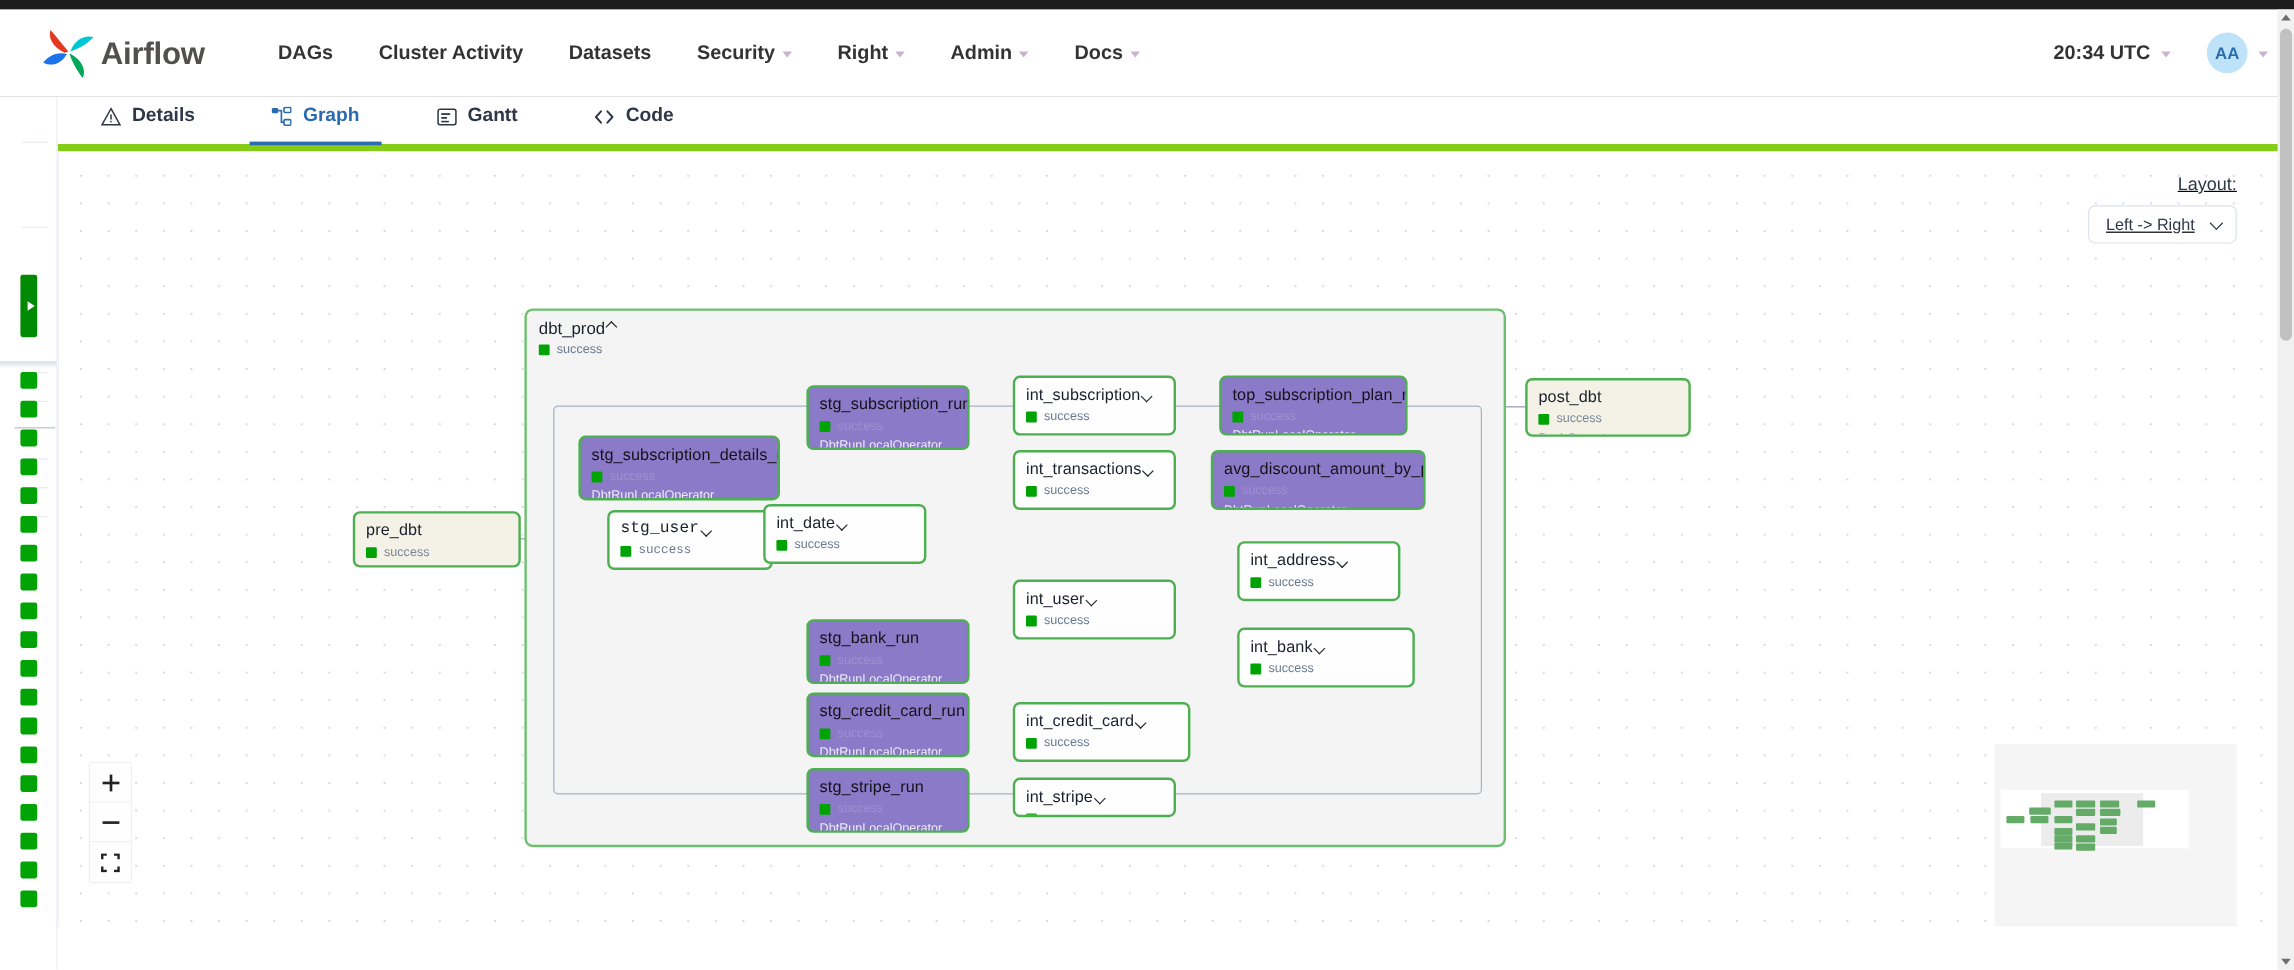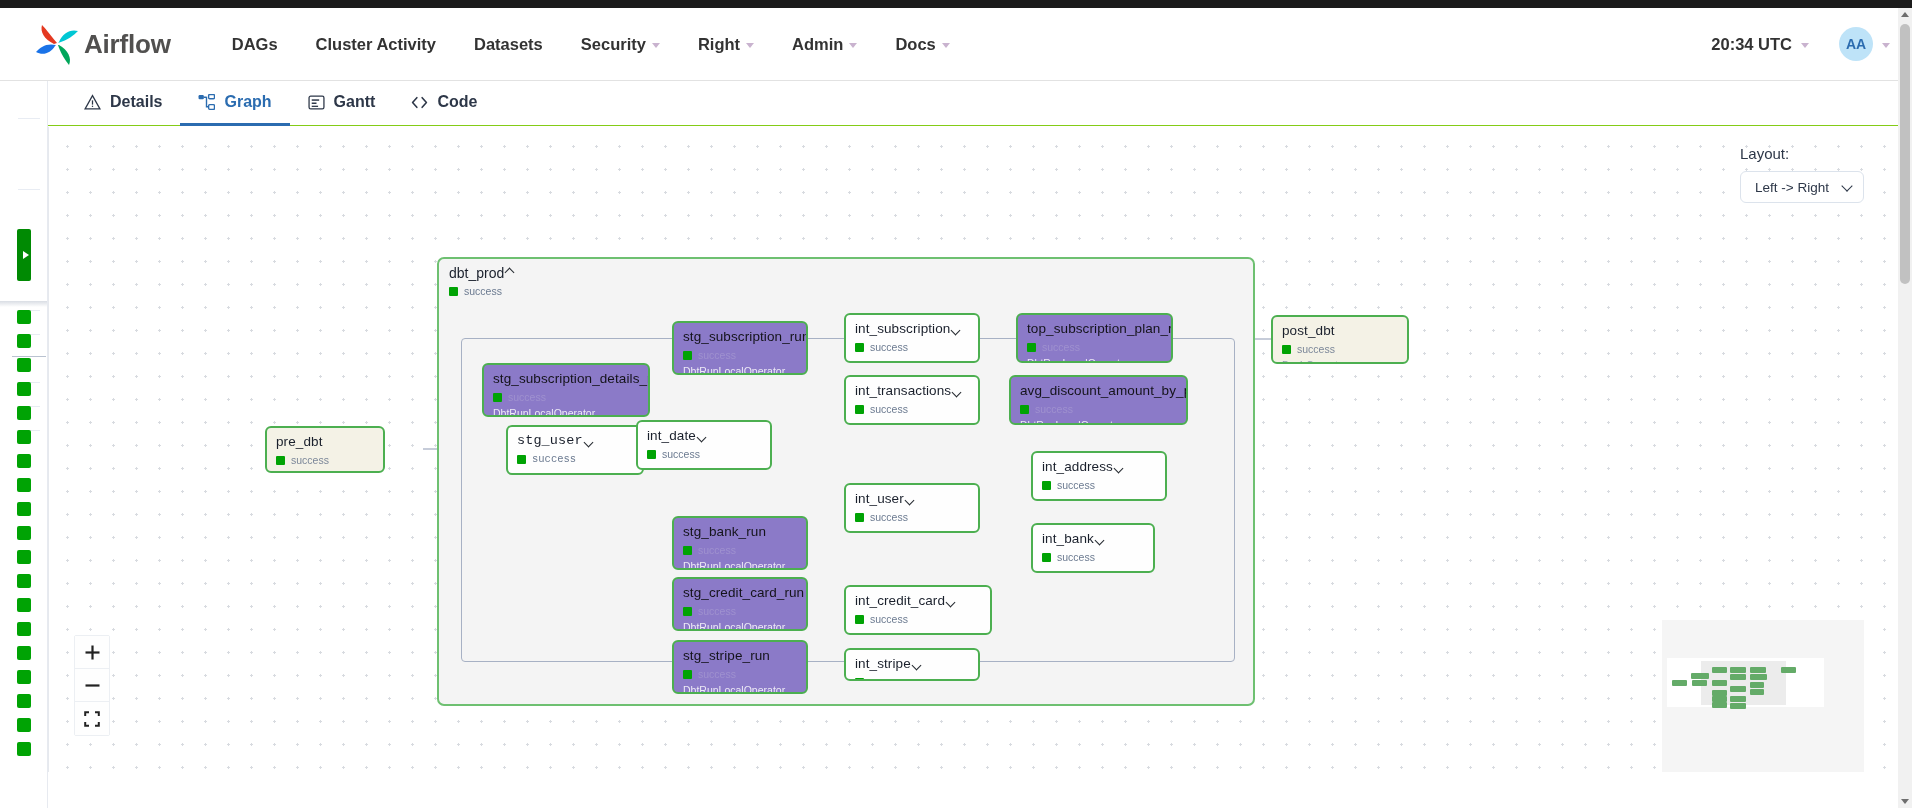--- a/index.html
+++ b/index.html
@@ -84,22 +84,23 @@
   .rail-shadow {
     position: absolute; left: 0; width: 48px; height: 6px;
     background: linear-gradient(to bottom, rgba(170,180,195,.45), rgba(170,180,195,0));
   }
 
   .main { flex: 1; position: relative; background: #fff; overflow: hidden; }
 
   
   .tabbar {
     height: 45px; display: flex; align-items: flex-end;
-    border-bottom: 1px solid #84cc16; padding-left: 18px; background: #fff;
+    border-bottom: 6px solid #84cc16; padding-left: 18px; background: #fff;
     position: relative;
+    gap: 28px;
   }
   .tab {
     display: flex; align-items: center; gap: 9px;
     font-size: 16px; font-weight: 700; color: #2d3748;
     padding: 0 18px 12px 18px; cursor: pointer;
     border-bottom: 3px solid transparent; margin-bottom: -1px;
   }
   .tab.active { color: #2b6cb0; border-bottom-color: #2b6cb0; }
   .tab-ico { width: 17px; height: 17px; display: block; }
 
@@ -168,21 +169,21 @@
   .group-state {
     display: flex; align-items: center; gap: 6px;
     margin-top: 4px; font-size: 10.5px; color: #6b7a90;
   }
   .inner-box {
     position: absolute; border: 1px solid #a7b1c4; border-radius: 4px;
     background: transparent;
   }
 
   
-  .layout-panel { position: absolute; right: 48px; top: 18px; text-align: left; }
+  .layout-panel { position: absolute; right: 48px; top: 18px; text-align: right; text-decoration: underline; }
   .layout-label { font-size: 15px; color: #2d3748; margin-bottom: 9px; }
   .layout-select {
     width: 124px; height: 32px; border: 1px solid #dce3ec; border-radius: 6px;
     background: #fff; font-size: 13.5px; color: #2d3748;
     display: flex; align-items: center; justify-content: space-between;
     padding: 0 10px 0 14px; cursor: pointer;
   }
   .sel-chev { width: 10px; height: 10px; position: relative; }
   .sel-chev::before {
     content: ""; position: absolute; left: 0; top: 0;
@@ -442,21 +443,21 @@
             <span class="chev up"></span>
           </div>
           <div class="group-state">
             <span class="state-dot"></span>
             <span>success</span>
           </div>
         </div>
         <div class="inner-box" style="left:22px; top:79px; width:774px; height:324px;"></div>
       </div>
 
-      <div class="node cream" style="left:217px; top:299px; width:120px; height:47px;">
+      <div class="node cream" style="left:246px; top:299px; width:140px; height:47px;">
         <div class="node-title">pre_dbt</div>
         <div class="node-state">
           <span class="state-dot"></span>
           <span>success</span>
         </div>
         <div class="node-op">BashOperator</div>
       </div>
 
       <div class="node purple" style="left:434px; top:236px; width:168px; height:54px;">
         <div class="node-title">stg_subscription_details_run</div>
@@ -562,21 +563,21 @@
         <div class="node-title">
           <span>int_address</span>
           <span class="chev"></span>
         </div>
         <div class="node-state">
           <span class="state-dot"></span>
           <span>success</span>
         </div>
       </div>
 
-      <div class="node white" style="left:983px; top:396px; width:124px; height:50px;">
+      <div class="node white" style="left:983px; top:396px; width:148px; height:50px;">
         <div class="node-title">
           <span>int_bank</span>
           <span class="chev"></span>
         </div>
         <div class="node-state">
           <span class="state-dot"></span>
           <span>success</span>
         </div>
       </div>
 

